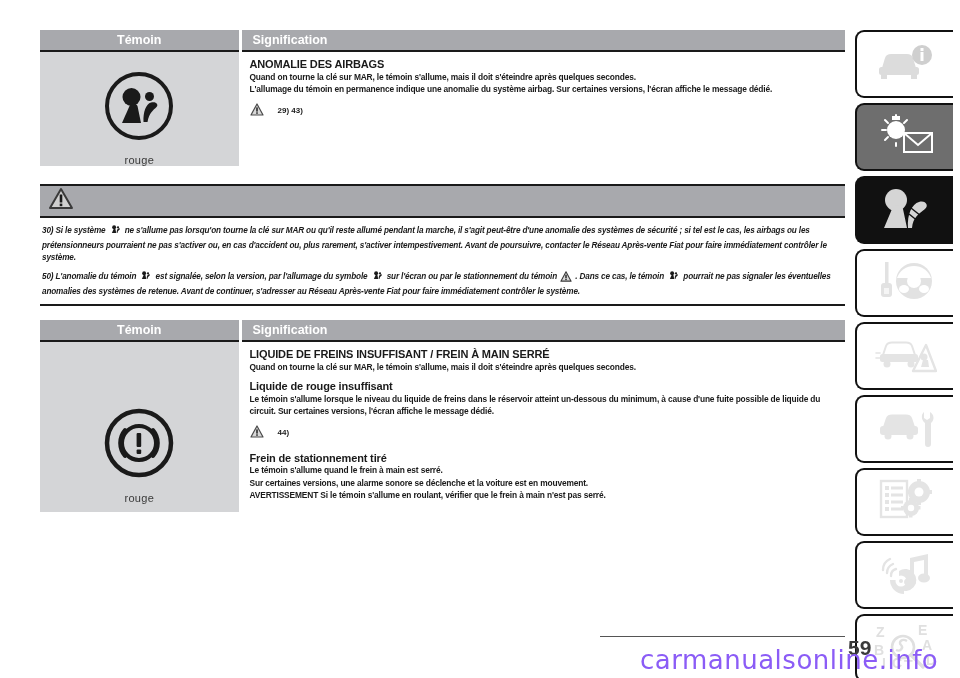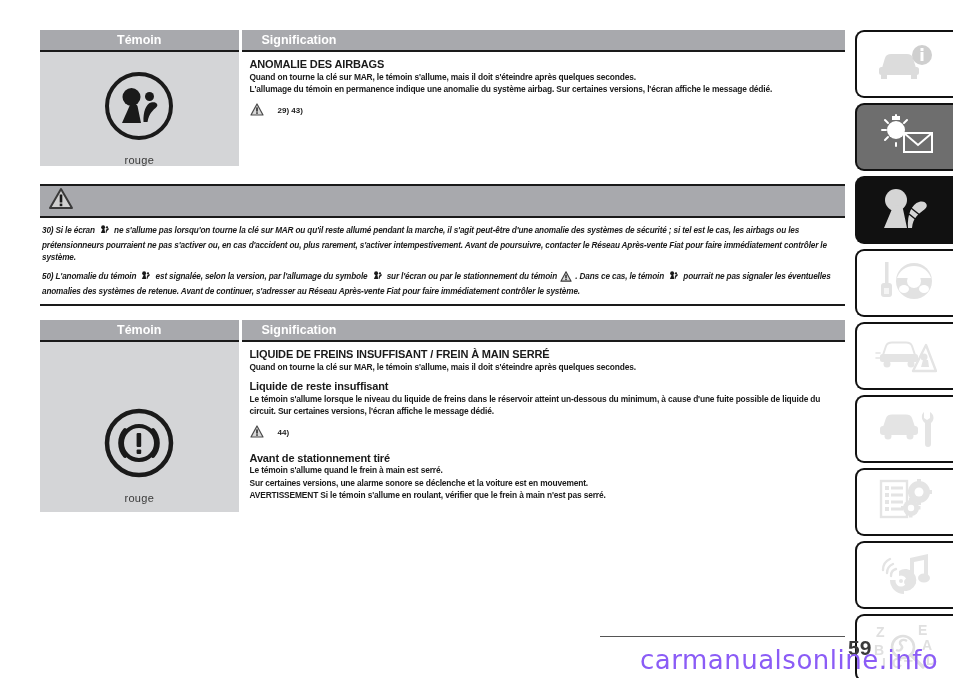--- a/index.html
+++ b/index.html
@@ -24,21 +24,21 @@
 
   .th-temoin, .th-signif {
     background: #a8a9ad;
     color: #ffffff;
     font-weight: bold;
     font-size: 12.5px;
     height: 21px;
     vertical-align: middle;
   }
   .th-temoin { text-align: center; }
-  .th-signif { text-align: left; padding-left: 20px; border-left: 3px solid #ffffff; }
+  .th-signif { text-align: left; padding-left: 11px; border-left: 3px solid #ffffff; }
 
   .cell-temoin {
     background: #d4d5d7;
     text-align: center;
     vertical-align: top;
     border-top: 2px solid #1a1a1a;
     padding-top: 18px;
   }
   .cell-signif {
     background: #ffffff;
@@ -201,21 +201,21 @@
             <path d="M13 2 L24 21 L2 21 Z" fill="#cfcfcf" stroke="#3a3a3a" stroke-width="2" stroke-linejoin="round"></path>
             <rect x="11.7" y="7.5" width="2.6" height="8" fill="#1a1a1a"></rect>
             <rect x="11.7" y="16.6" width="2.6" height="2.6" fill="#1a1a1a"></rect>
           </svg>
         </span>
       </div>
       <div class="attn-body">
 
         <div class="attn-p">
           <span class="marker">30)</span>
-          <span>Si le écran </span>
+          <span>Si le système </span>
           <span class="inline-ico">
             <svg width="13" height="13" viewBox="0 0 72 72">
               <circle cx="28.5" cy="24" r="11" fill="#1a1a1a"></circle>
               <path d="M16 56 L25 35 C27.5 30 34 30 36 35 L40 56 Z" fill="#1a1a1a"></path>
               <circle cx="50" cy="24" r="6" fill="#1a1a1a"></circle>
               <path d="M43 55 C42 42 46 32 52 30 C59 28 62 33 59 36 C54 41 48 44 47 55 Z" fill="#1a1a1a"></path>
             </svg>
           </span>
           <span> ne s'allume pas lorsqu'on tourne la clé sur MAR ou qu'il reste allumé pendant la marche, il s'agit peut-être d'une anomalie des systèmes de sécurité ; si tel est le cas, les airbags ou les prétensionneurs pourraient ne pas s'activer ou, en cas d'accident ou, plus rarement, s'activer intempestivement. Avant de poursuivre, contacter le Réseau Après-vente Fiat pour faire immédiatement contrôler le système.</span>
         </div>
@@ -289,36 +289,36 @@
             <span class="lamp-label">rouge</span>
           </div>
         </td>
         <td class="cell-signif">
           <div class="blk">
             <div class="t-head">LIQUIDE DE FREINS INSUFFISANT / FREIN À MAIN SERRÉ</div>
             <div class="t-body">Quand on tourne la clé sur MAR, le témoin s'allume, mais il doit s'éteindre après quelques secondes.</div>
           </div>
 
           <div class="blk">
-            <div class="t-head">Liquide de reste insuffisant</div>
+            <div class="t-head">Liquide de rouge insuffisant</div>
             <div class="t-body">Le témoin s'allume lorsque le niveau du liquide de freins dans le réservoir atteint un-dessous du minimum, à cause d'une fuite possible de liquide du circuit. Sur certaines versions, l'écran affiche le message dédié.</div>
             <div class="ref-line">
               <span>
                 <svg width="14" height="13" viewBox="0 0 14 13">
                   <path d="M7 1 L13 12 L1 12 Z" fill="#d8d8d8" stroke="#4a4a4a" stroke-width="1.2" stroke-linejoin="round"></path>
                   <rect x="6.2" y="4.4" width="1.6" height="4.2" fill="#2a2a2a"></rect>
                   <rect x="6.2" y="9.3" width="1.6" height="1.5" fill="#2a2a2a"></rect>
                 </svg>
               </span>
               <span class="ref-txt">44)</span>
             </div>
           </div>
 
           <div class="blk" style="margin-top:10px;">
-            <div class="t-head">Avant de stationnement tiré</div>
+            <div class="t-head">Frein de stationnement tiré</div>
             <div class="t-body">Le témoin s'allume quand le frein à main est serré.</div>
             <div class="t-body">Sur certaines versions, une alarme sonore se déclenche et la voiture est en mouvement.</div>
             <div class="t-body">AVERTISSEMENT Si le témoin s'allume en roulant, vérifier que le frein à main n'est pas serré.</div>
           </div>
         </td>
       </tr>
     </tbody>
       </table>
 
   </div>

